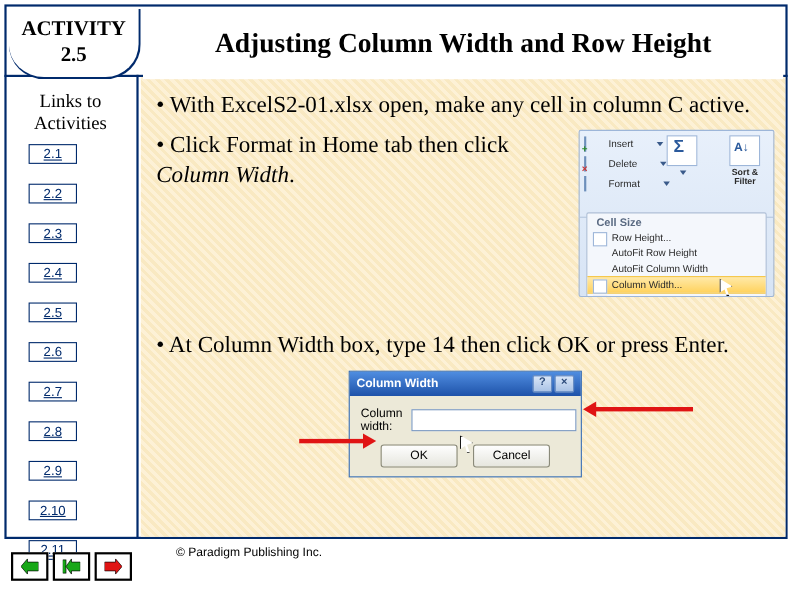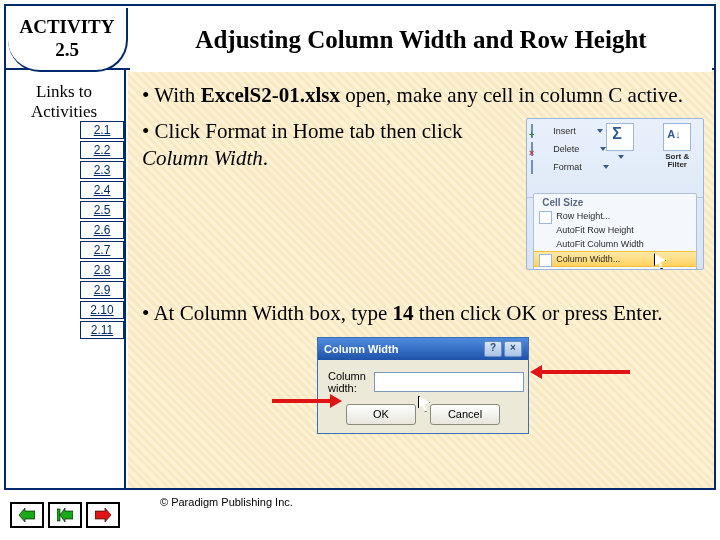--- a/index.html
+++ b/index.html
@@ -66,29 +66,30 @@
     left: 4px; top: 68px; bottom: 50px;
     width: 122px;
     border-right: 2px solid #002a6c;
     padding-top: 14px;
     box-sizing: border-box;
     text-align: center;
   }
   .sidebar-title {
     font-size: 17px;
     line-height: 1.15;
-    margin-bottom: 0;
+    margin-bottom: 10px;
     color: #000;
   }
   .sidebar-links {
     display: flex;
     flex-direction: column;
-    align-items: flex-end;
-    gap: 2px;
+    align-items: flex-start;
+    gap: 18px;
     font-family: Arial, sans-serif;
+    padding-left: 22px;
   }
   .sidebar-links a {
     display: inline-block;
     min-width: 30px;
     padding: 1px 6px;
     border: 1px solid #002a6c;
     color: #002a6c;
     text-decoration: underline;
     font-size: 12px;
     background: #fff;
@@ -99,21 +100,21 @@
     background: repeating-linear-gradient(45deg,#fdf1d6 0 3px,#f9e9c2 3px 6px);
     padding: 12px 10px 8px 14px;
     box-sizing: border-box;
     font-size: 21px;
     color: #000;
   }
   .bullet {
     margin-bottom: 10px;
     line-height: 1.25;
   }
-  .bullet .b { font-weight: bold; }
+  .bullet .b { font-weight: normal; }
   .bullet .i { font-style: italic; }
   .row2 {
     display: flex;
     gap: 6px;
     align-items: flex-start;
   }
   .row2 .text { flex: 1 1 auto; }
   .ribbon-shot {
     width: 210px;
     height: 150px;

